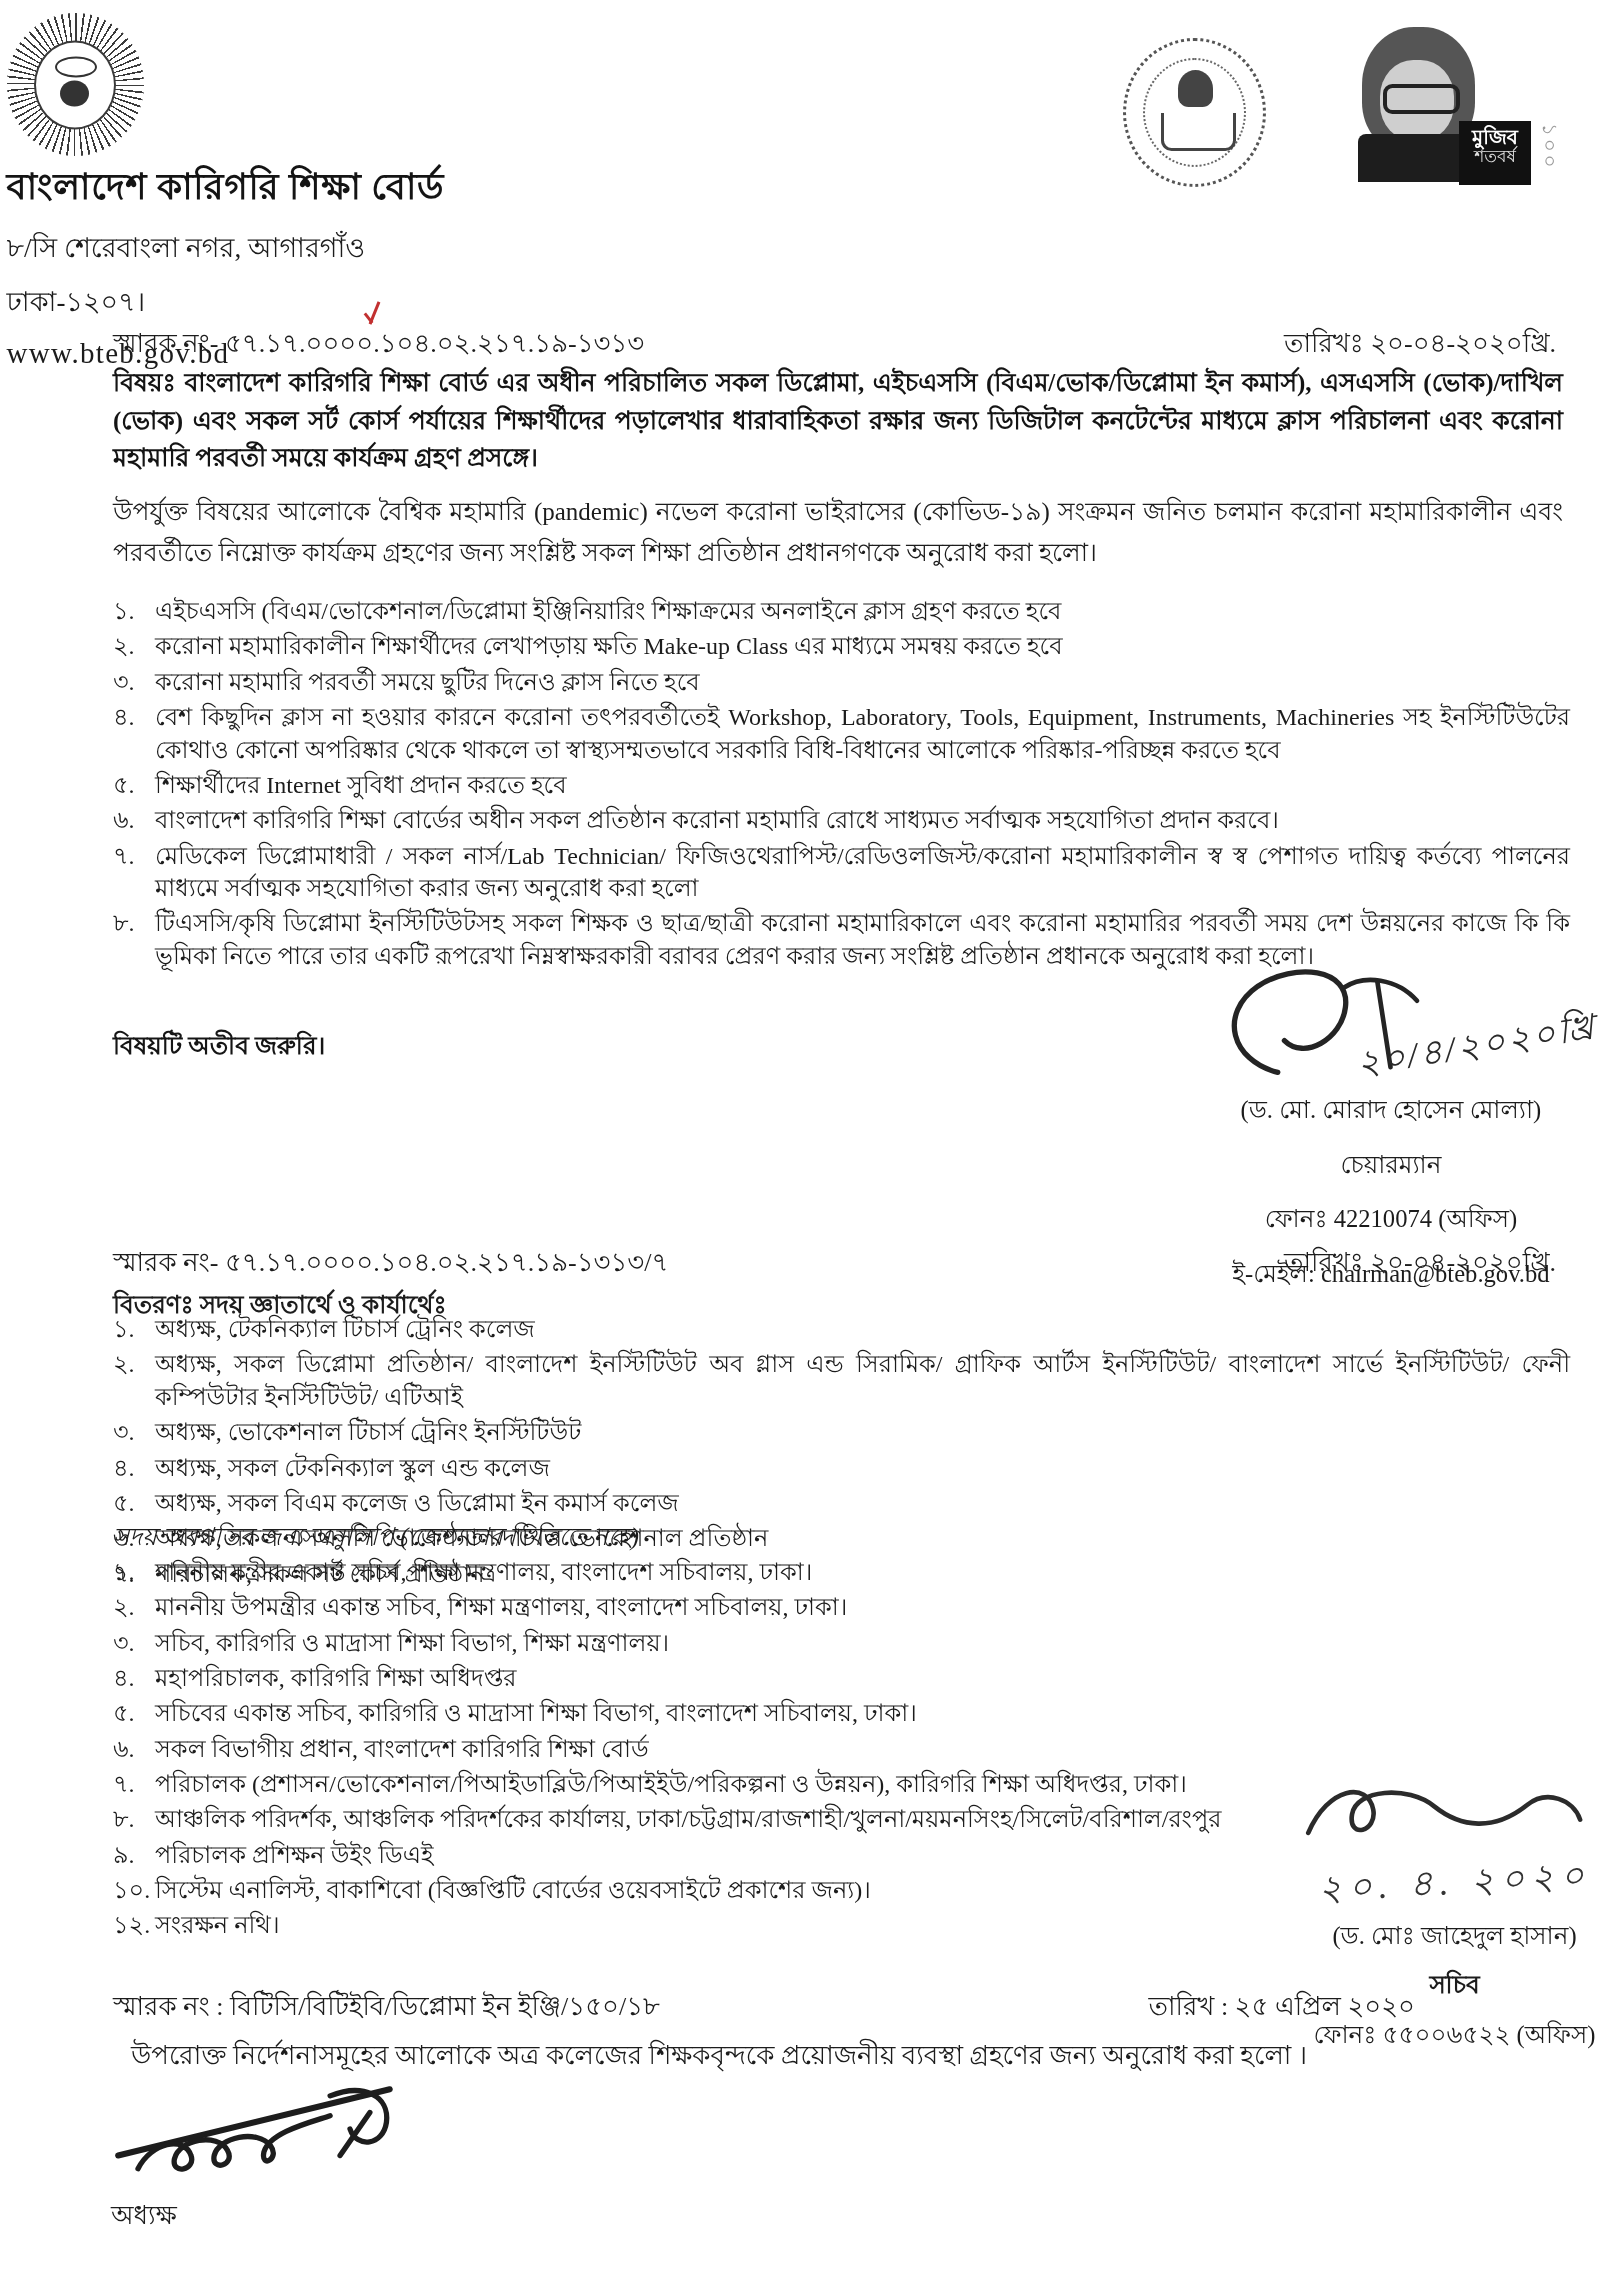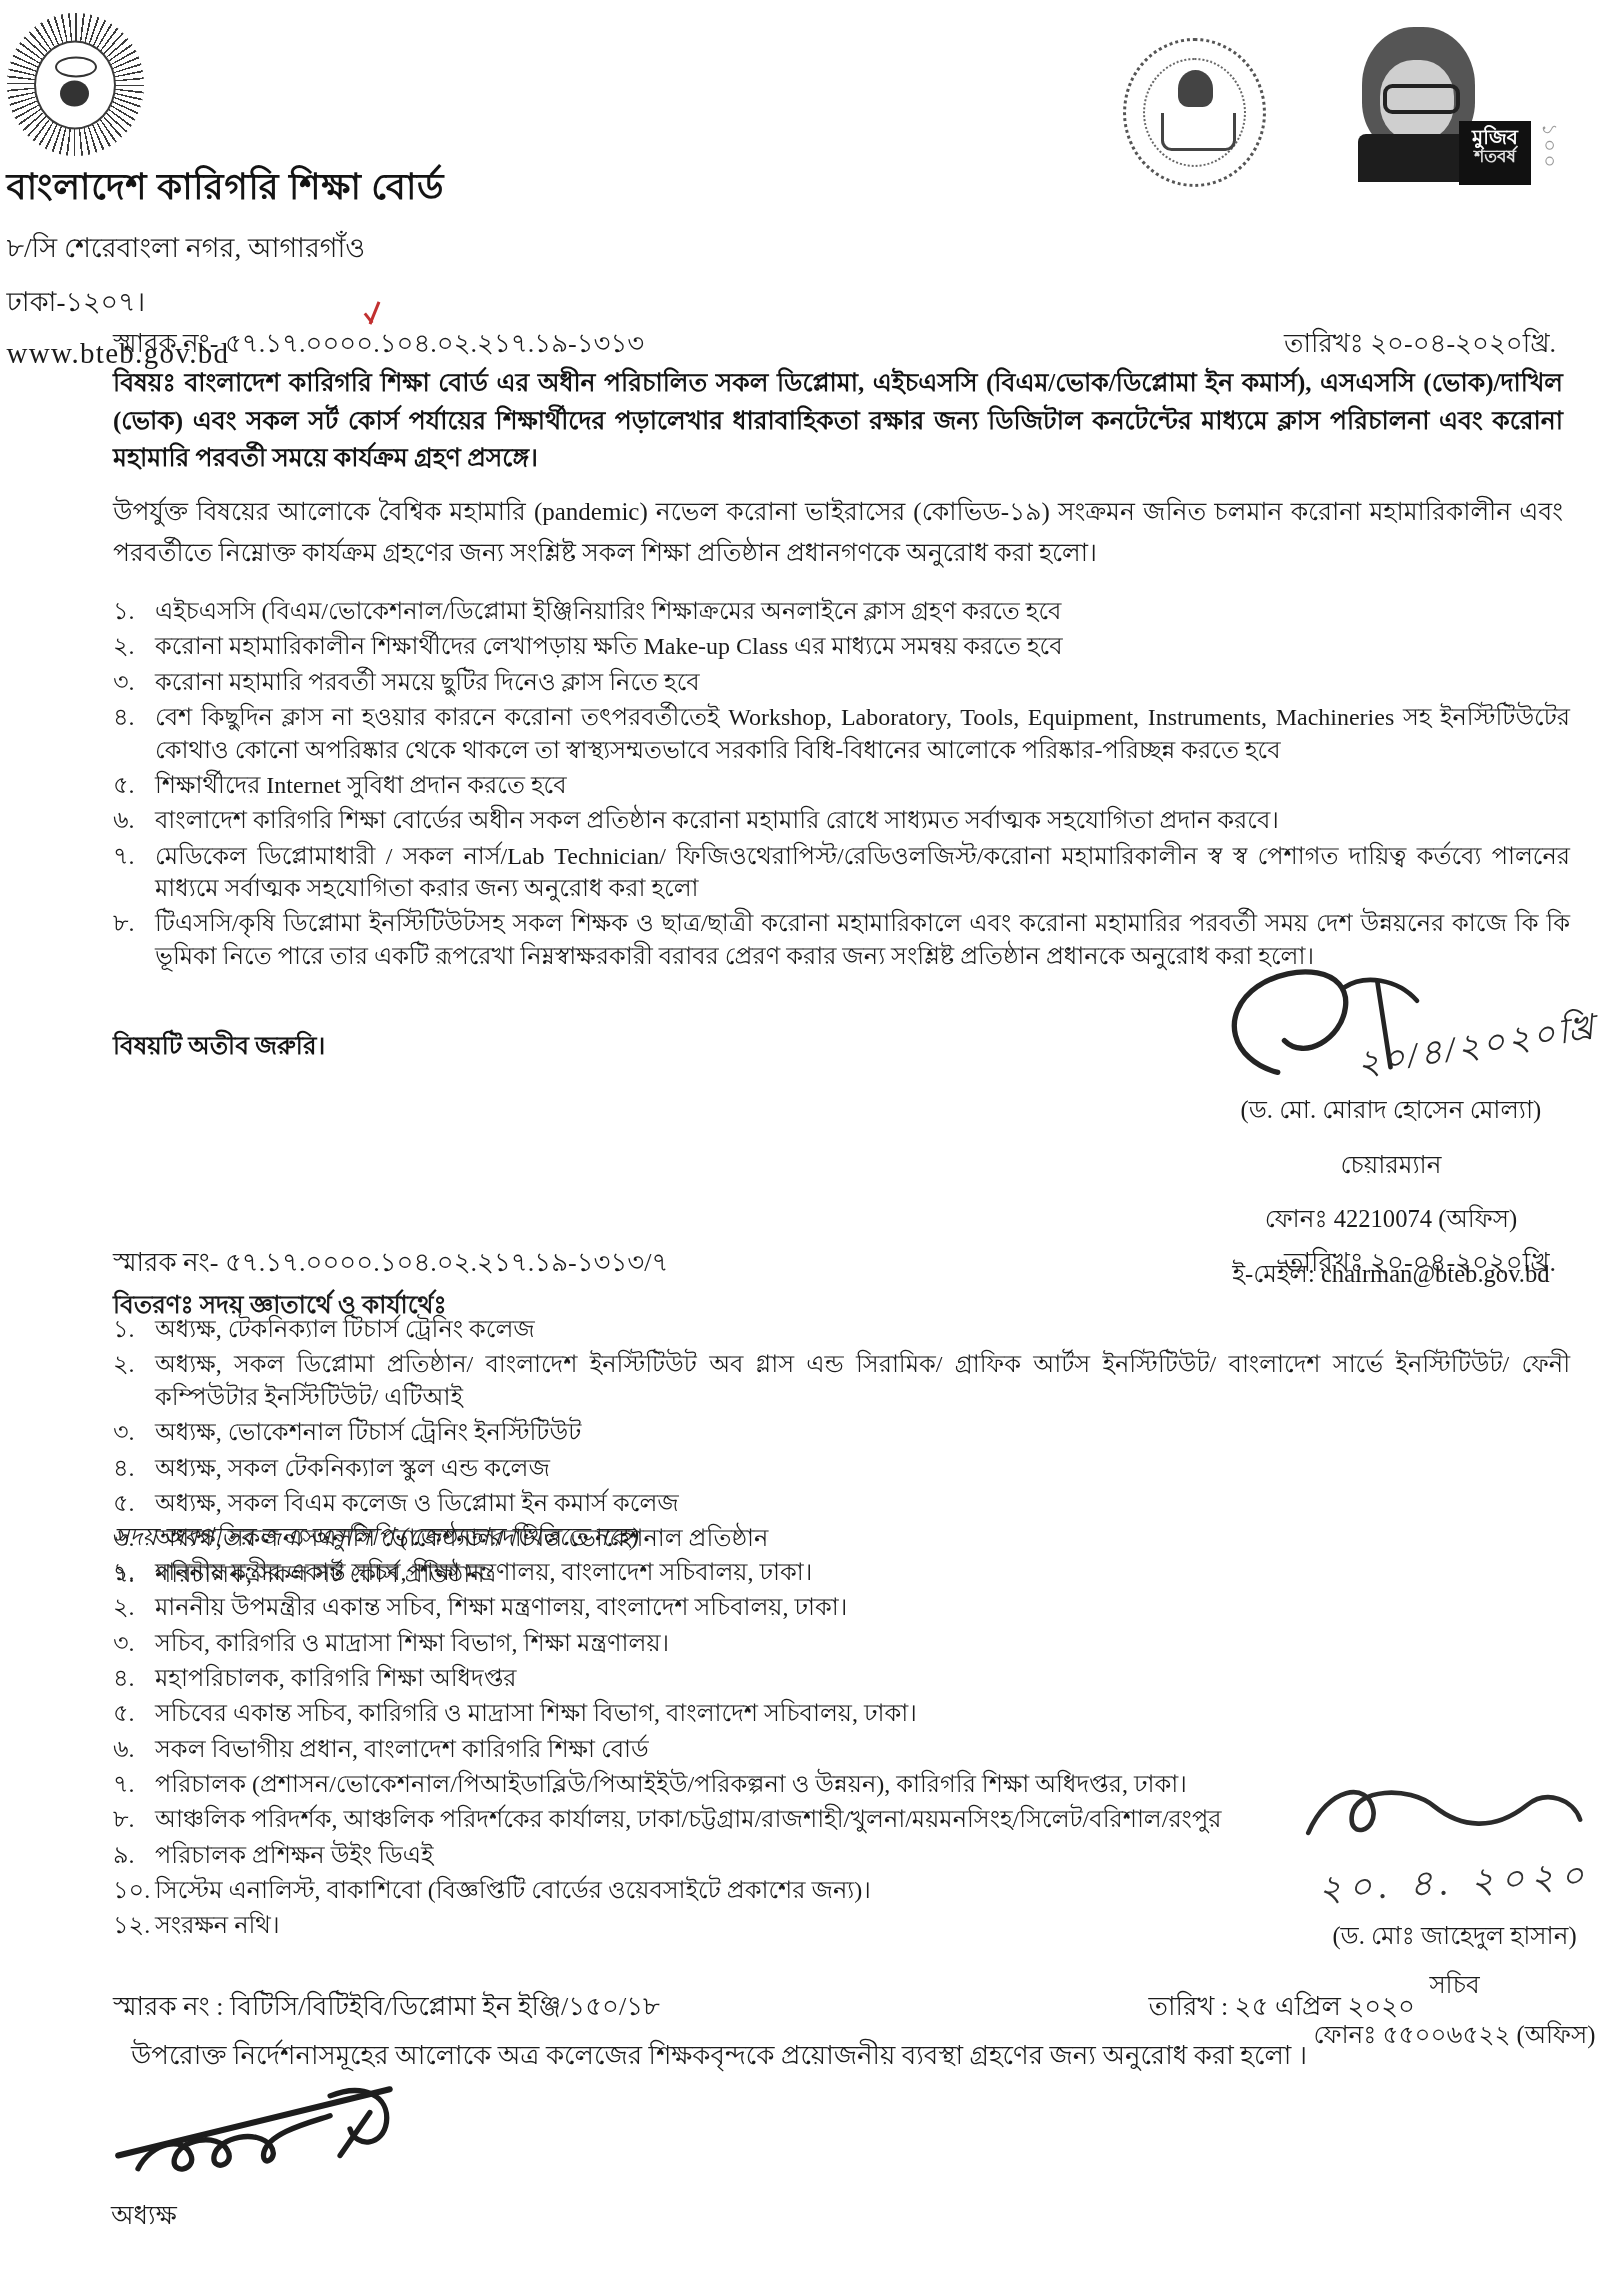--- a/index.html
+++ b/index.html
@@ -33,21 +33,21 @@
   .seal .ring{position:absolute;inset:17px;border-radius:50%;border:2px dotted #666;}
   .seal .book{position:absolute;left:35px;top:72px;width:69px;height:35px;border:3.3px solid #444;border-top:none;border-radius:0 0 10.6px 10.6px;}
   .seal .tree{position:absolute;left:52px;top:29px;width:35px;height:37px;background:#444;border-radius:50% 50% 30% 30%;}
   .mujib{position:absolute;left:1322px;top:22.6px;width:214px;height:171px;}
   .mujib .head{position:absolute;left:40px;top:4px;width:113px;height:126px;background:#3d3d3d;border-radius:46% 46% 40% 40%;opacity:.88;}
   .mujib .face{position:absolute;left:58px;top:37px;width:74px;height:81px;background:#cfcfcf;border-radius:45%;}
   .mujib .glasses{position:absolute;left:61px;top:61px;width:69px;height:22.6px;border:4px solid #222;border-radius:9.3px;background:transparent;}
   .mujib .vest{position:absolute;left:36px;top:111px;width:121px;height:48px;background:#1d1d1d;border-radius:8px 8px 0 0;}
   .mujib .box{position:absolute;left:137px;top:98px;width:72px;height:64px;background:#111;color:#fff;text-align:center;line-height:1.1;padding-top:5.3px;box-sizing:border-box;}
   .mujib .box .t1{font-size:20px;font-weight:bold;}
-  .mujib .box .t2{font-size:17px;color:#e0e0e0;font-weight:bold;}
+  .mujib .box .t2{font-size:17px;color:#e0e0e0;}
   .mujib .side{position:absolute;left:211px;top:100px;font-size:20px;color:#9a9a9a;writing-mode:vertical-rl;letter-spacing:2.7px;}
   
   .memo-row{position:absolute;left:113px;right:58px;display:flex;justify-content:space-between;font-size:26px;}
   .memo-row .l{text-align:left;}
   .memo-row .r{text-align:right;}
   .red-check{position:absolute;left:364px;top:300px;width:22.6px;height:26.5px;}
   .red-check:before{content:"";position:absolute;left:9.3px;top:1.3px;width:3.3px;height:24px;background:#c23030;transform:rotate(22deg);}
   .red-check:after{content:"";position:absolute;left:2.7px;top:12px;width:3.3px;height:12px;background:#c23030;transform:rotate(-38deg);}
   
   .subject{position:absolute;left:113px;width:1450px;font-size:25px;font-weight:bold;line-height:1.5;text-align:justify;color:#141414;}
@@ -258,21 +258,21 @@
         <span class="txt">সংরক্ষন নথি।</span>
       </div>
   </div>
 
   <div class="secretary-block sig-center">
     <svg class="sig" width="305" height="80" viewBox="0 0 460 120">
       <path d="M20,90 C50,20 110,12 118,55 C124,88 80,100 86,62 C92,24 170,18 210,50 C250,82 300,88 350,48 C380,24 420,40 430,70" fill="none" stroke="#2b2b2b" stroke-width="7" stroke-linecap="round"></path>
     </svg>
     <div class="hw-date-sec">২০. ৪. ২০২০</div>
     <div class="sig-name" style="margin-top:2.7px;">(ড. মোঃ জাহেদুল হাসান)</div>
-    <div class="sig-line" style="margin-top:9.3px;">সচিব</div>
+    <div class="sig-line" style="margin-top:9.3px;font-weight:bold;">সচিব</div>
     <div class="sig-line" style="margin-top:9.3px;">ফোনঃ ৫৫০০৬৫২২ (অফিস)</div>
   </div>
 
   <div class="memo-row" style="top:1986px;right:199px;">
     <span class="l">স্মারক নং : বিটিসি/বিটিইবি/ডিপ্লোমা ইন ইঞ্জি/১৫০/১৮</span>
     <span class="r">তারিখ : ২৫ এপ্রিল ২০২০</span>
   </div>
 
   <div class="forward" style="top:2036px;">উপরোক্ত নির্দেশনাসমূহের আলোকে অত্র কলেজের শিক্ষকবৃন্দকে প্রয়োজনীয় ব্যবস্থা গ্রহণের জন্য অনুরোধ করা হলো ।</div>
 

